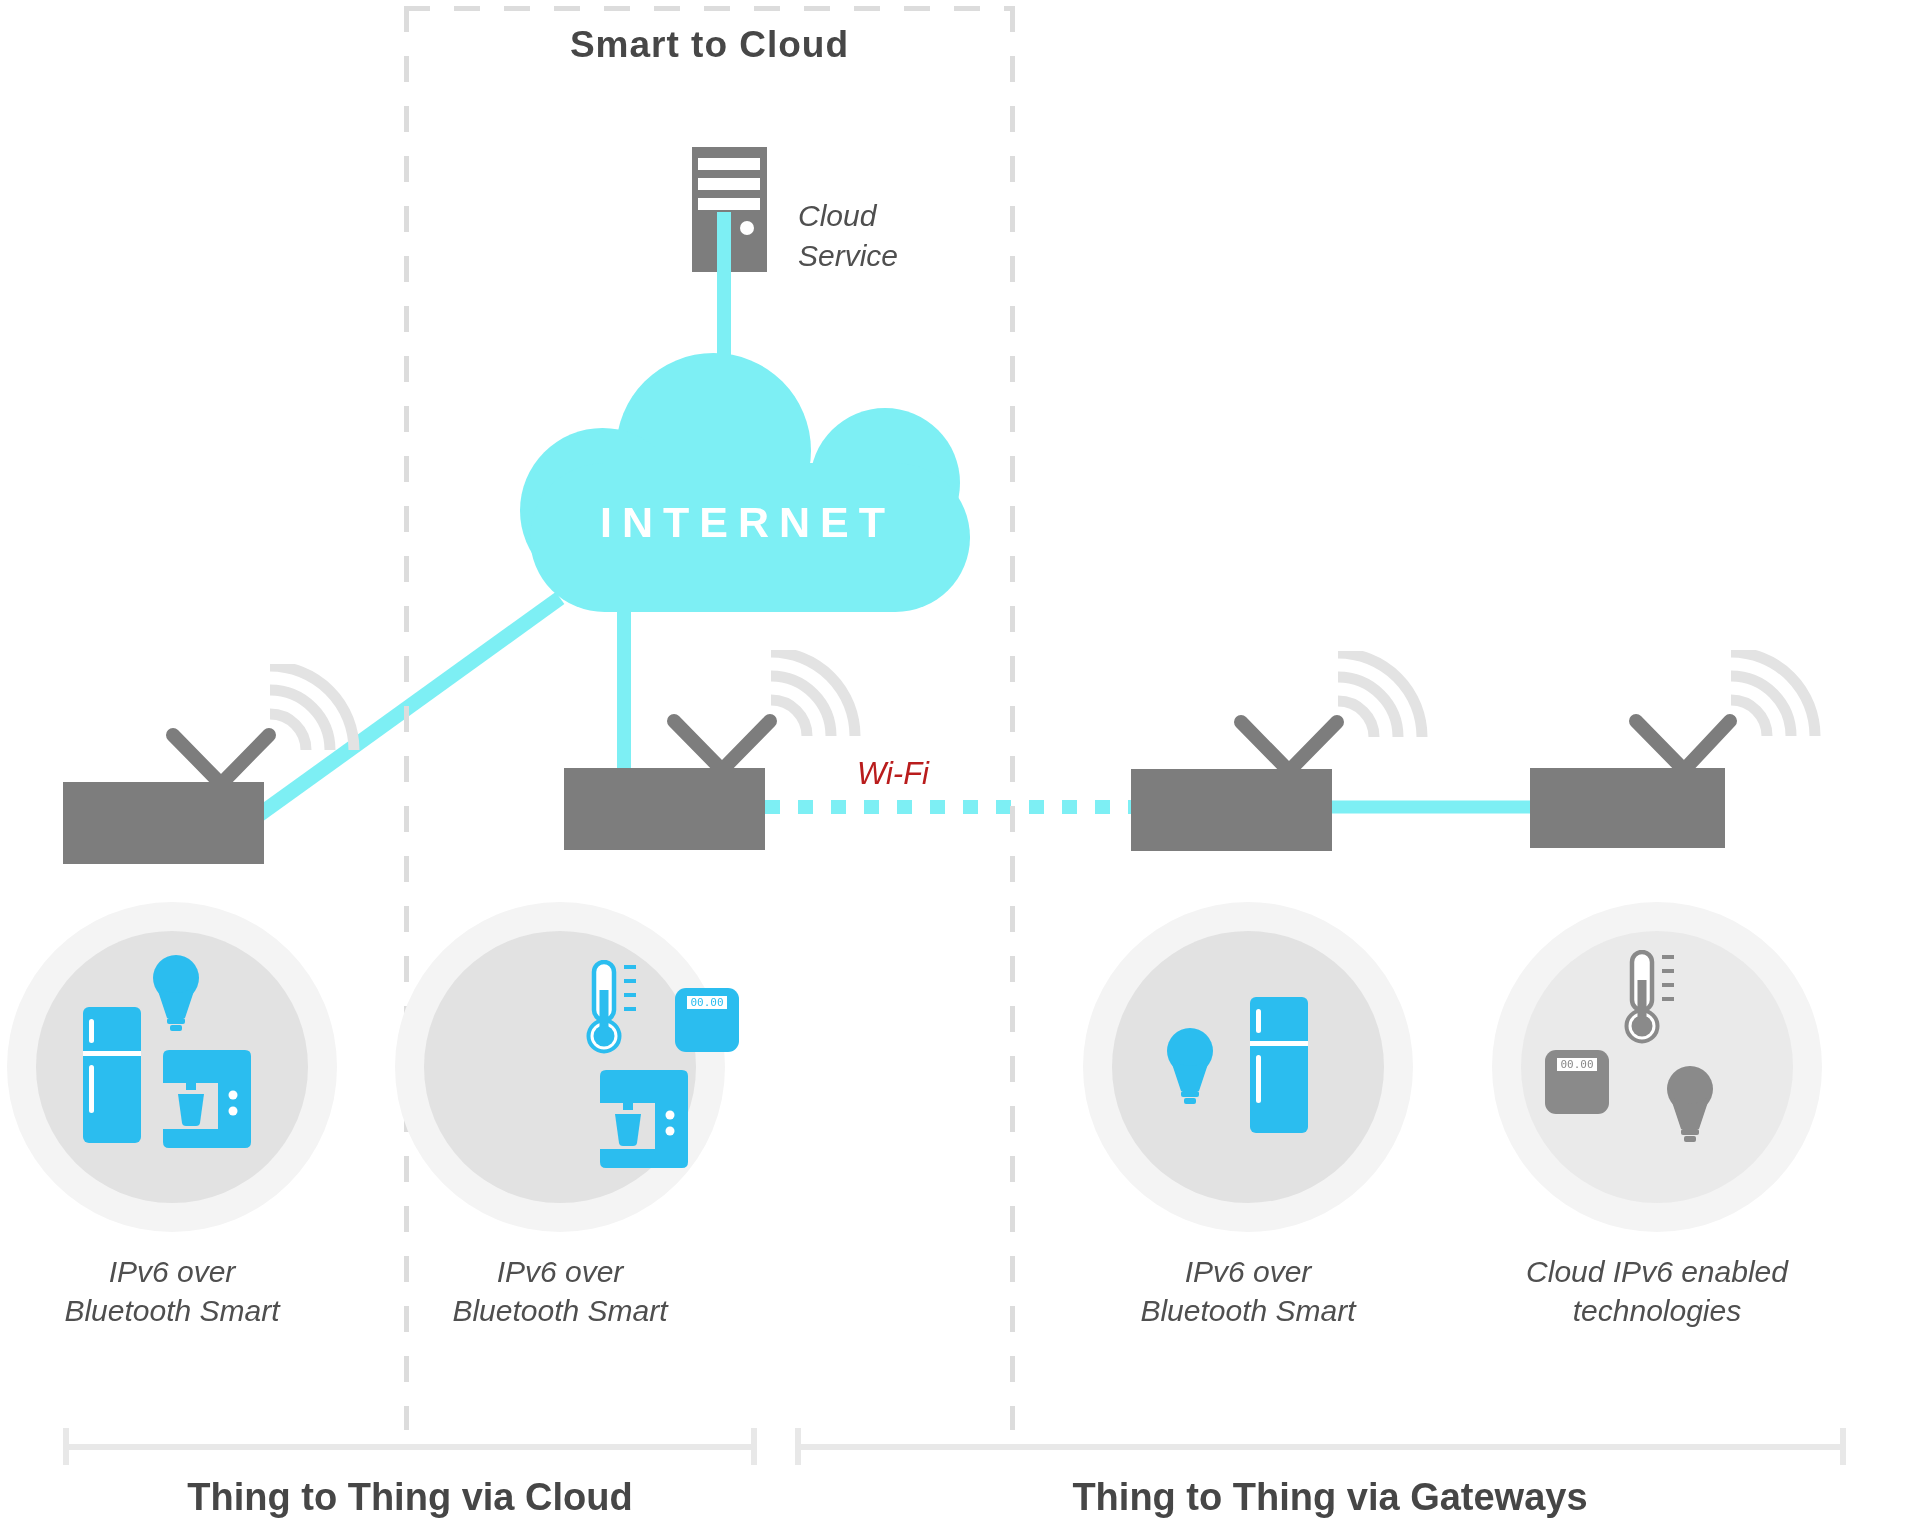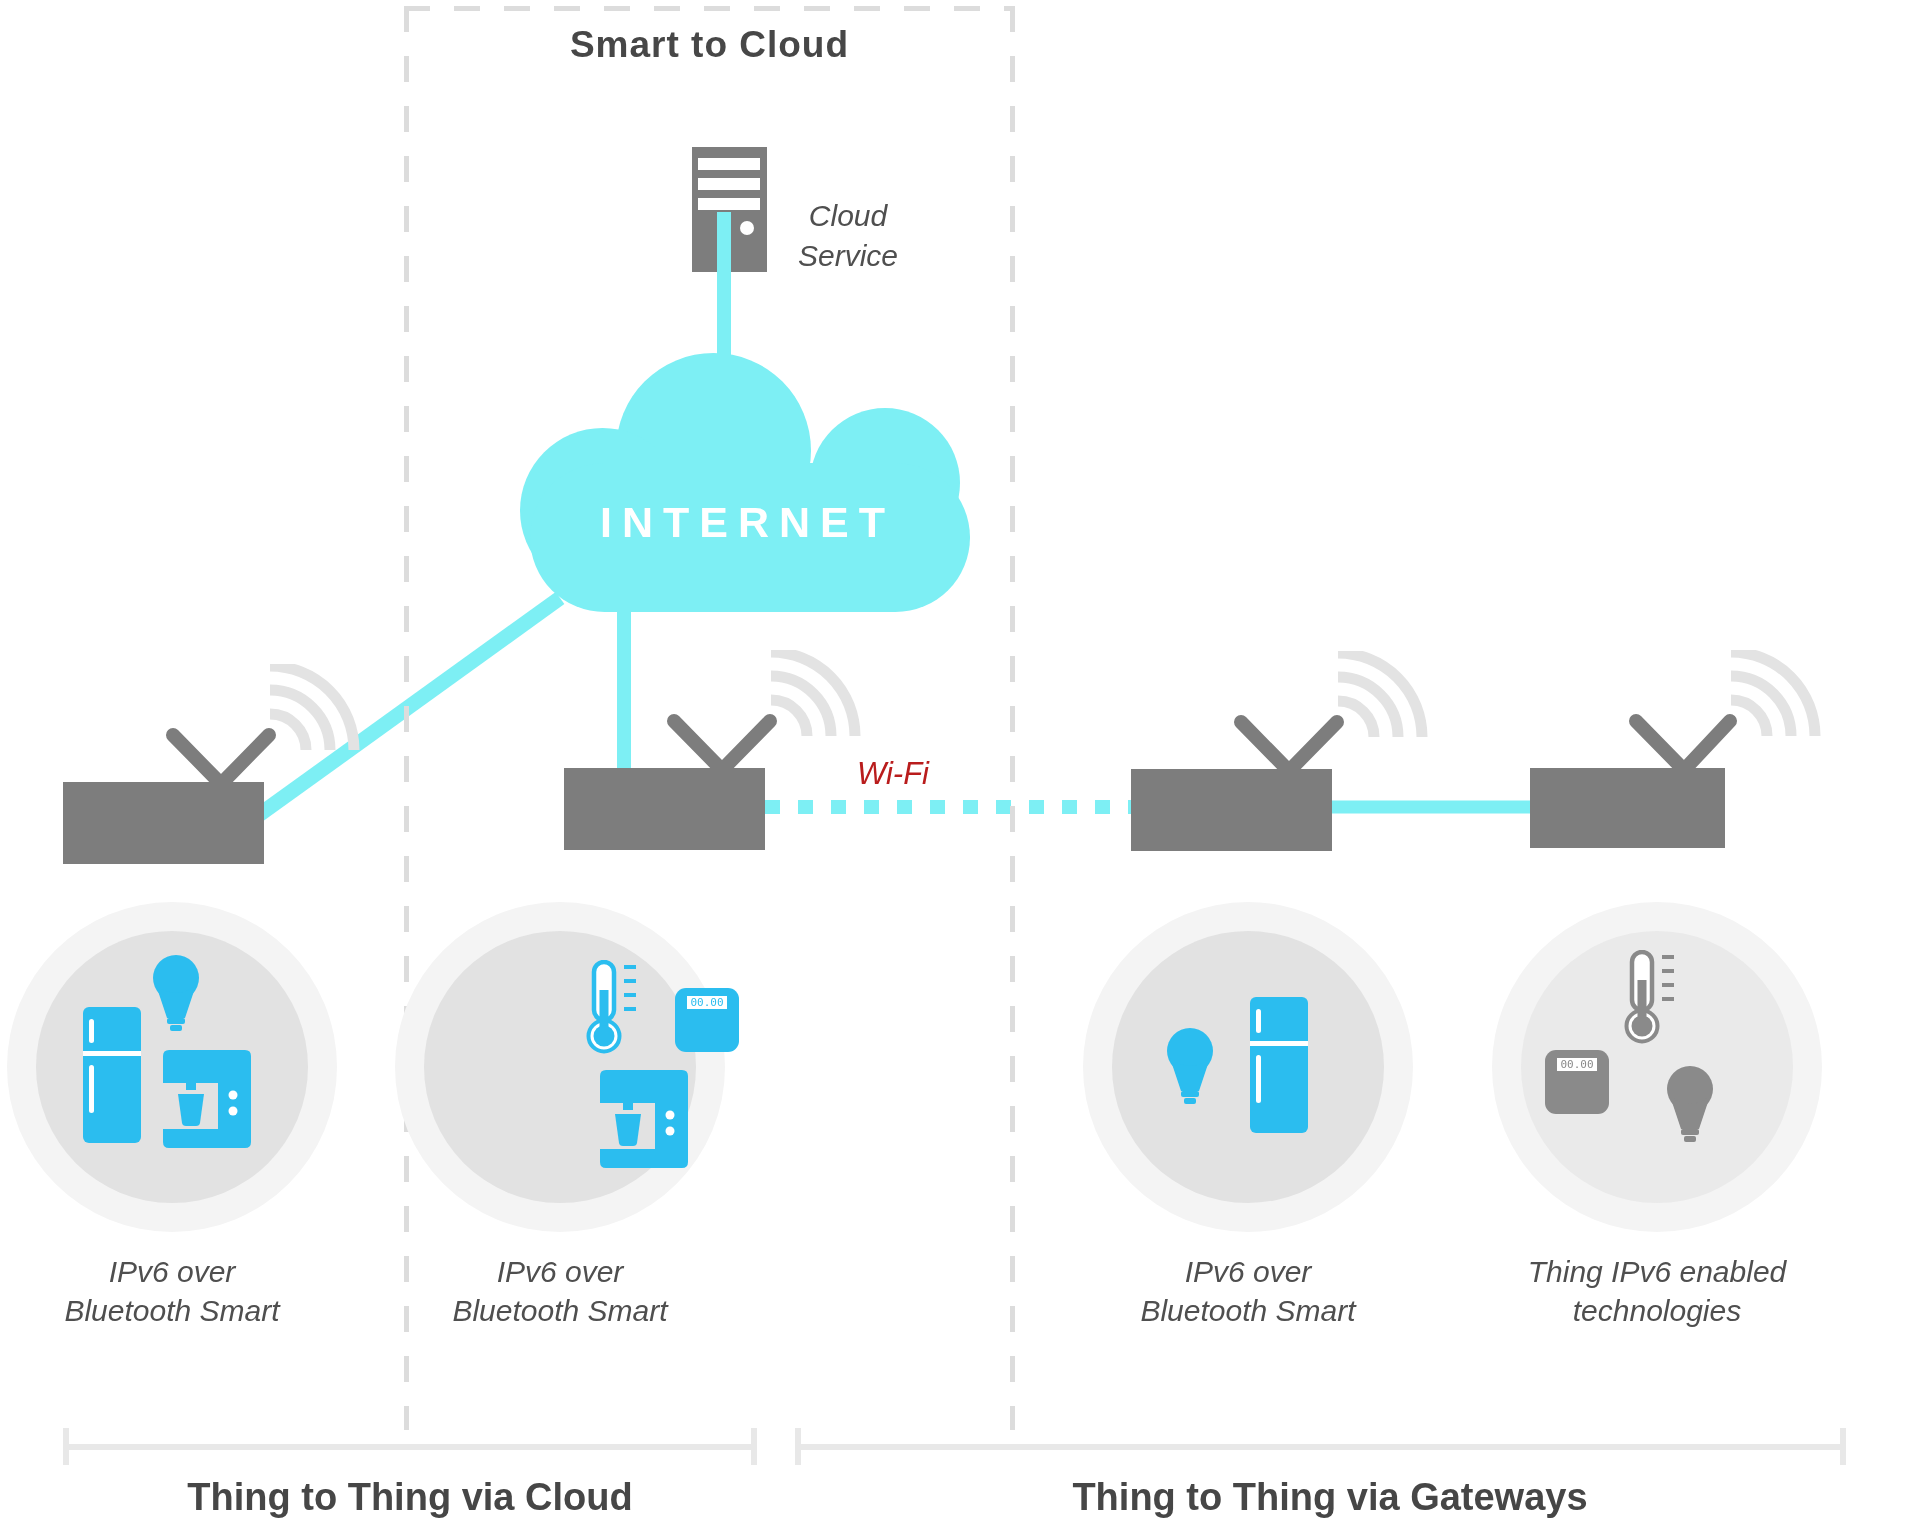--- a/index.html
+++ b/index.html
@@ -18,21 +18,21 @@
   
   svg.wires{position:absolute;left:0;top:0;pointer-events:none;}
 
   
   .server{position:absolute;left:692px;top:147px;width:75px;height:125px;background:#7d7d7d;}
   .server .bar{position:absolute;left:6px;right:7px;height:12px;background:#ffffff;}
   .server .dot{position:absolute;left:48px;top:74px;width:14px;height:14px;border-radius:50%;background:#ffffff;}
   .cable{position:absolute;left:717px;top:212px;width:14px;height:148px;background:#7deff4;}
   .server-caption{position:absolute;left:798px;top:196px;font-style:italic;font-size:30px;
                   color:#4f4f4f;line-height:40px;}
-  .server-caption span{display:block;text-align:center;}
+  .server-caption span{display:block;}
 
   
   .cloud{position:absolute;left:520px;top:353px;width:455px;height:259px;}
   .cloud .lobe{position:absolute;background:#7deff4;border-radius:50%;}
   .cloud .base{position:absolute;left:10px;right:5px;top:110px;bottom:0;background:#7deff4;border-radius:80px;}
   .cloud .label{position:absolute;left:0;right:0;top:145px;text-align:center;color:#ffffff;
                 font-size:43px;font-weight:600;letter-spacing:10px;}
 
   
   .router{position:absolute;width:300px;height:202px;}
@@ -238,21 +238,21 @@
   </div>
   <div class="dev-caption" style="left:360px;">
     <span>IPv6 over</span>
     <span>Bluetooth Smart</span>
   </div>
   <div class="dev-caption" style="left:1048px;">
     <span>IPv6 over</span>
     <span>Bluetooth Smart</span>
   </div>
   <div class="dev-caption" style="left:1457px;">
-    <span>Thing IPv6 enabled</span>
+    <span>Cloud IPv6 enabled</span>
     <span>technologies</span>
   </div>
 
   <div class="bracket-line" style="left:63px;width:694px;"></div>
   <div class="bracket-cap" style="left:63px;"></div>
   <div class="bracket-cap" style="left:751px;"></div>
   <div class="bracket-line" style="left:795px;width:1051px;"></div>
   <div class="bracket-cap" style="left:795px;"></div>
   <div class="bracket-cap" style="left:1840px;"></div>
 

